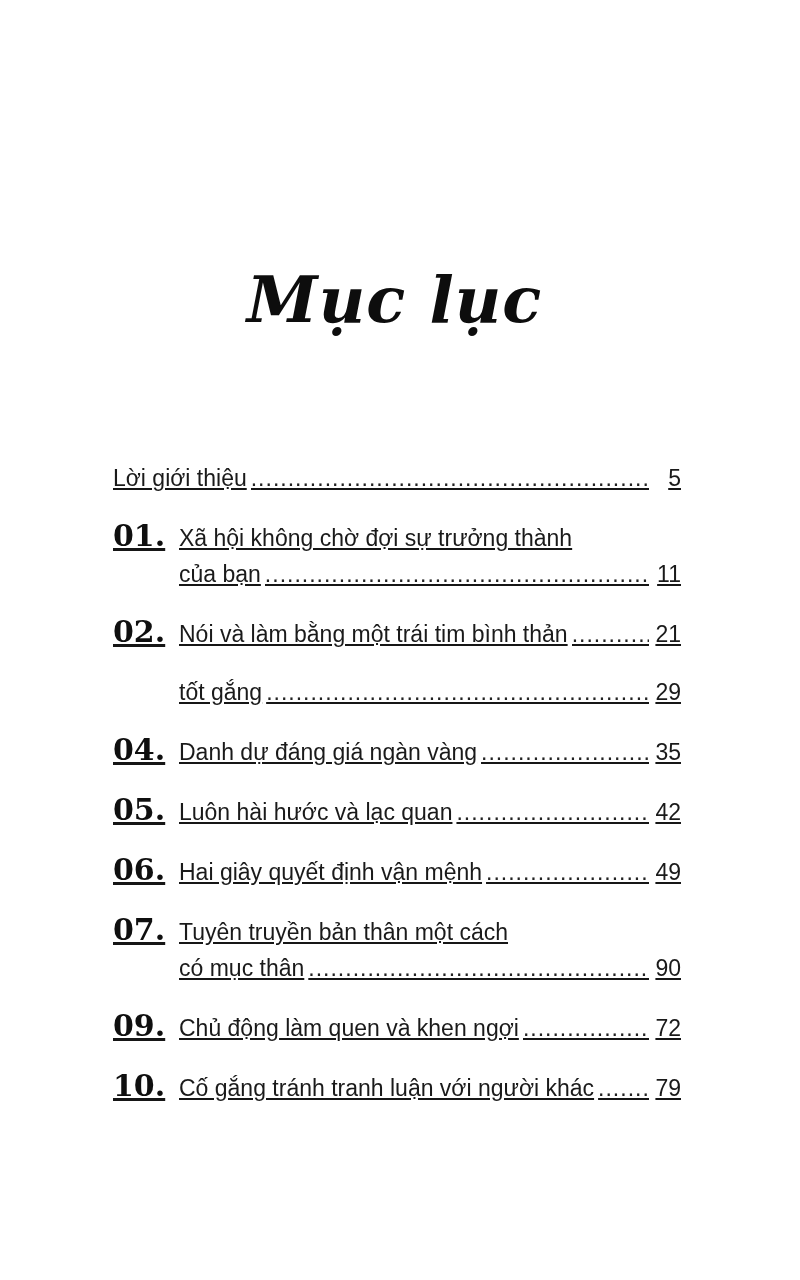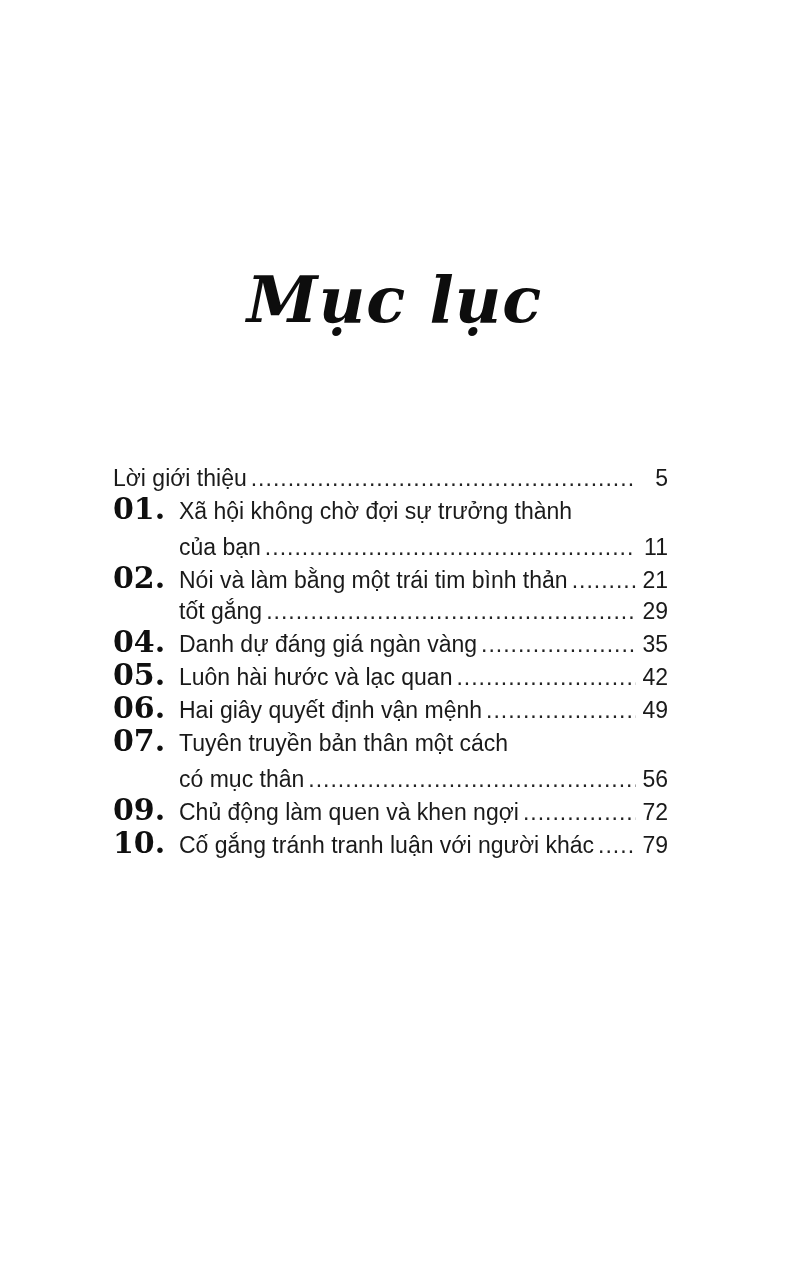--- a/index.html
+++ b/index.html
@@ -26,24 +26,25 @@
     font-family: "DejaVu Serif", serif;
     font-style: italic;
     font-weight: bold;
     font-size: 64px;
     letter-spacing: 1px;
     color: #0d0d0d;
   }
   .toc {
     position: absolute;
     left: 113px;
-    right: 121px;
+    right: 108px;
     top: 463px;
     display: flex;
     flex-direction: column;
+    text-decoration: underline;
   }
   .row {
     display: flex;
     align-items: baseline;
     font-size: 23px;
     line-height: 31px;
     color: #1a1a1a;
   }
   .row .num {
     flex: 0 0 66px;
@@ -64,21 +65,21 @@
     color: #222222;
   }
   .leader::after {
     content: "....................................................................................................";
   }
   .row .pg {
     flex: 0 0 auto;
     min-width: 26px;
     text-align: right;
   }
-  .entry { }
+  .entry { margin-top: 27px; }
   .entry .row + .row { margin-top: 5px; }
 </style>
 </head>
 <body>
 
 <div class="page">
 
   <div class="title">Mục lục</div>
 
   <div class="toc">
@@ -149,21 +150,21 @@
 
     <div class="entry">
       <div class="row">
         <span class="num">07.</span>
         <span class="text">Tuyên truyền bản thân một cách</span>
       </div>
       <div class="row">
         <span class="num spacer"></span>
         <span class="text">có mục thân</span>
         <span class="leader"></span>
-        <span class="pg">56</span>
+        <span class="pg">90</span>
       </div>
     </div>
 
 
     <div class="entry">
       <div class="row">
         <span class="num">09.</span>
         <span class="text">Chủ động làm quen và khen ngợi</span>
         <span class="leader"></span>
         <span class="pg">72</span>

